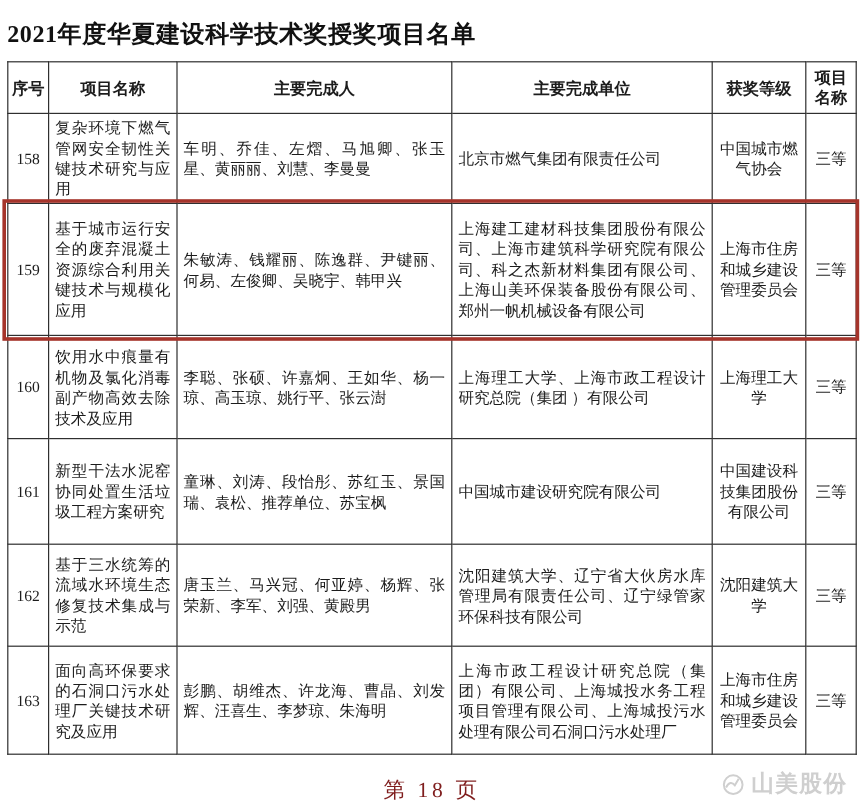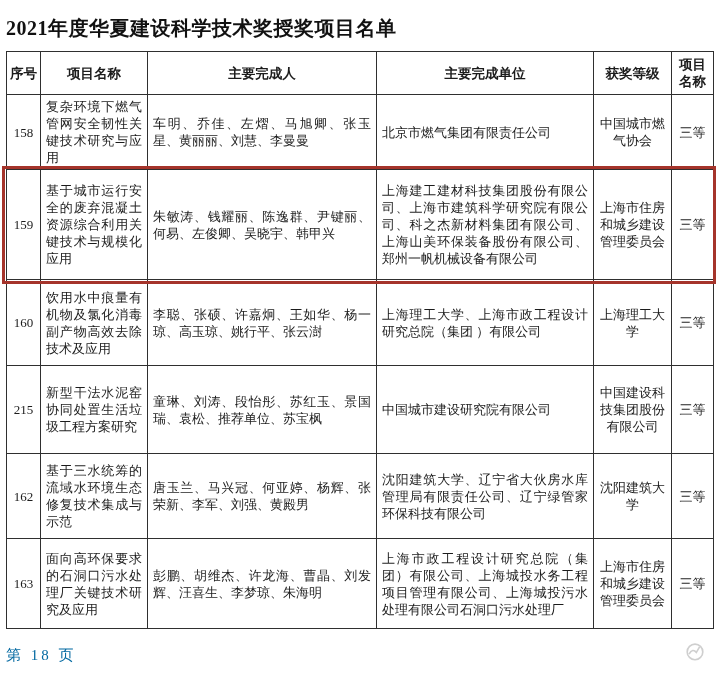--- a/index.html
+++ b/index.html
@@ -65,23 +65,24 @@
     display:none;
     pointer-events:none;
   }
 
   .footer {
     position:relative;
     margin-top:17px;
     height:34px;
   }
   .page-num {
-    font-size:15px;
+    text-align:center;
+    font-size:18px;
     letter-spacing:3px;
-    color:#0369a1;
+    color:#7f1d1d;
   }
   .watermark {
     position:absolute;
     right:8px;
     top:-6px;
     display:flex;
     align-items:center;
     gap:4px;
     color:var(--wm,#cfcfcf);
     font-size:19px;
@@ -137,21 +138,21 @@
         </tr>
         <tr>
           <td class="c-index">160</td>
           <td class="c-name">饮用水中痕量有机物及氯化消毒副产物高效去除技术及应用</td>
           <td class="c-people">李聪、张硕、许嘉炯、王如华、杨一琼、高玉琼、姚行平、张云澍</td>
           <td class="c-units">上海理工大学、上海市政工程设计研究总院（集团 ）有限公司</td>
           <td class="c-recommender">上海理工大学</td>
           <td class="c-grade">三等</td>
         </tr>
         <tr>
-          <td class="c-index">215</td>
+          <td class="c-index">161</td>
           <td class="c-name">新型干法水泥窑协同处置生活垃圾工程方案研究</td>
           <td class="c-people">童琳、刘涛、段怡彤、苏红玉、景国瑞、袁松、推荐单位、苏宝枫</td>
           <td class="c-units">中国城市建设研究院有限公司</td>
           <td class="c-recommender">中国建设科技集团股份有限公司</td>
           <td class="c-grade">三等</td>
         </tr>
         <tr>
           <td class="c-index">162</td>
           <td class="c-name">基于三水统筹的流域水环境生态修复技术集成与示范</td>
           <td class="c-people">唐玉兰、马兴冠、何亚婷、杨辉、张荣新、李军、刘强、黄殿男</td>
@@ -174,16 +175,17 @@
 
   <div class="footer">
     <div class="page-num">第 18 页</div>
     <div class="watermark">
       <span>
         <svg width="22" height="22" viewBox="0 0 24 24" fill="none">
           <circle cx="12" cy="13" r="8.5" stroke="#cfcfcf" stroke-width="1.8"></circle>
           <path d="M5.5 15.5 C8 10.5 11 10.5 13.5 13.5 L17 7.5" stroke="#cfcfcf" stroke-width="1.8" fill="none"></path>
         </svg>
       </span>
+      <span>山美股份</span>
     </div>
   </div>
 
 </div>
 
 </body></html>

